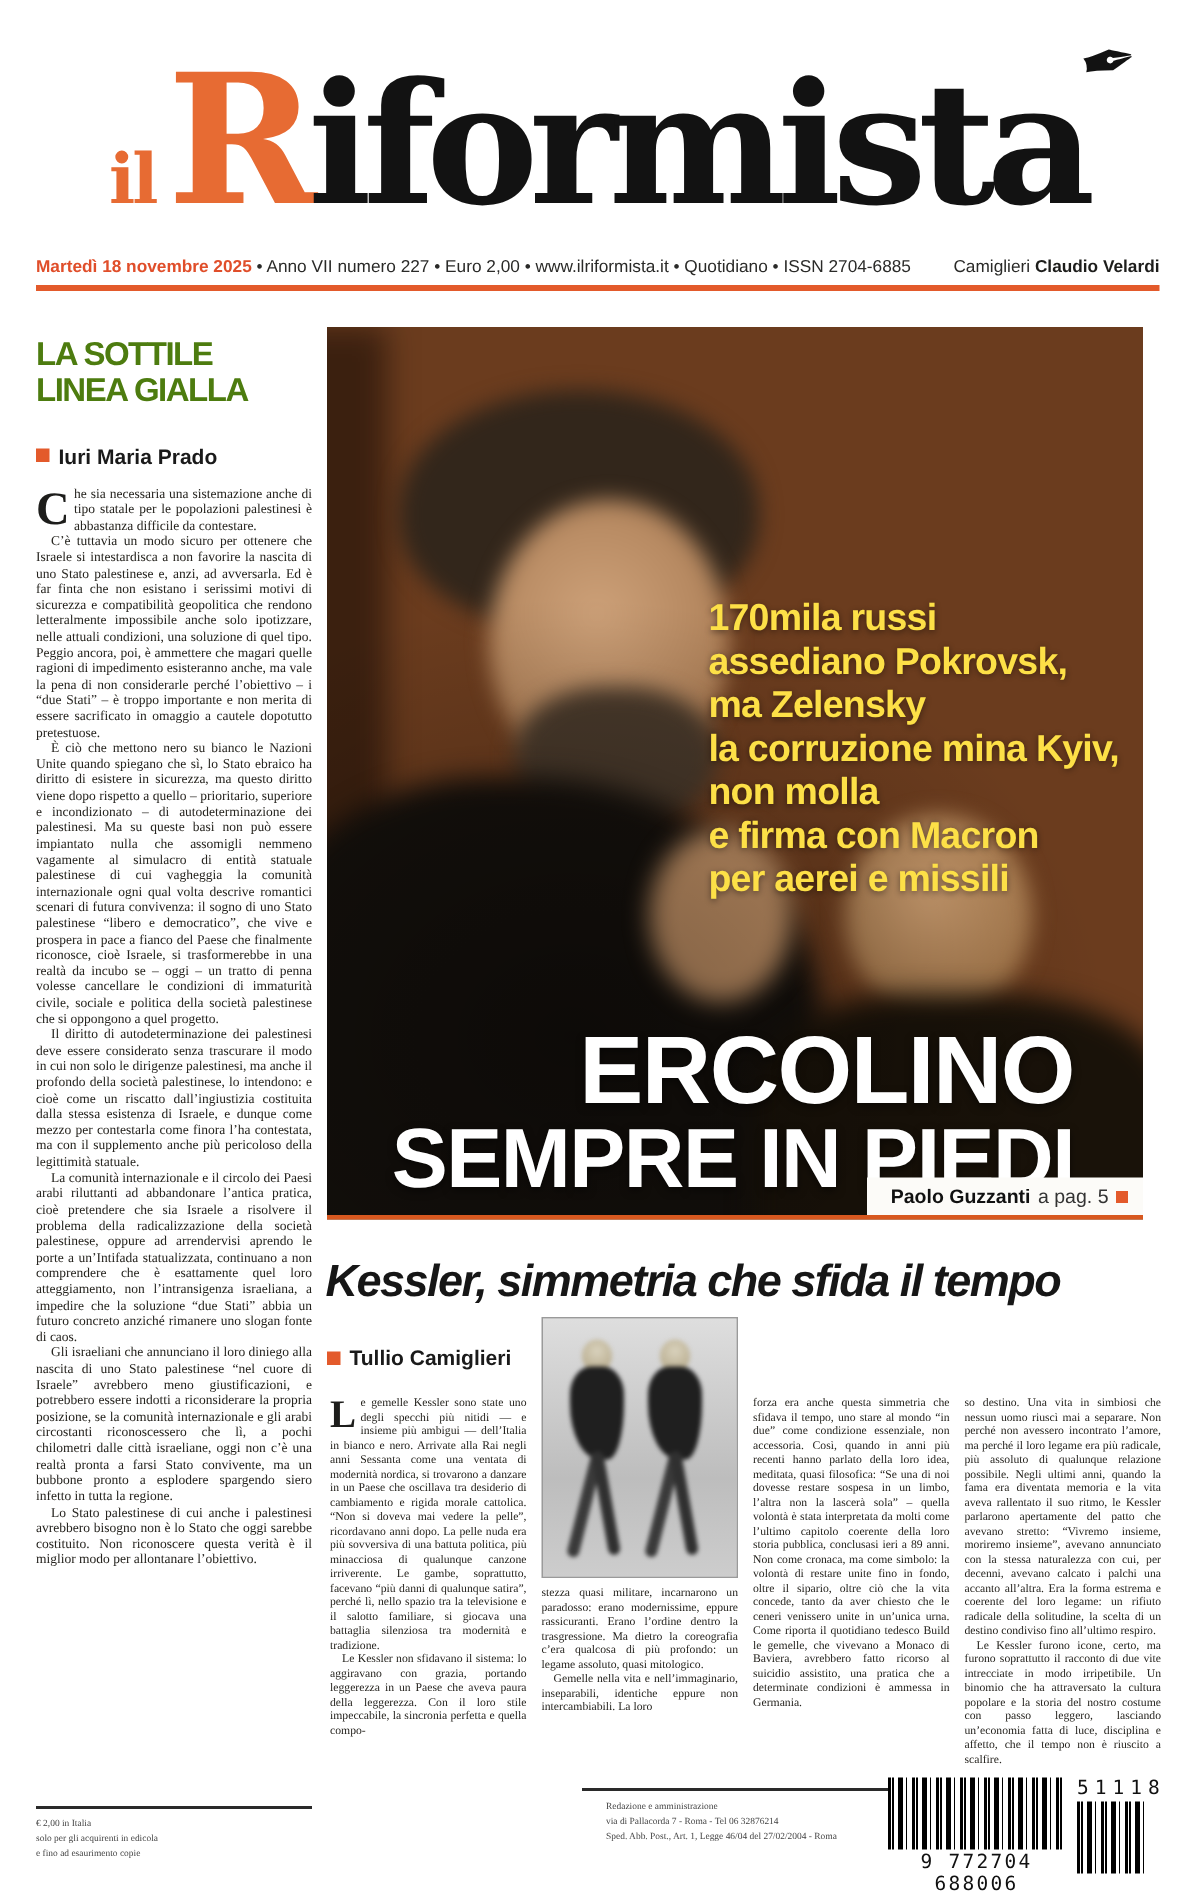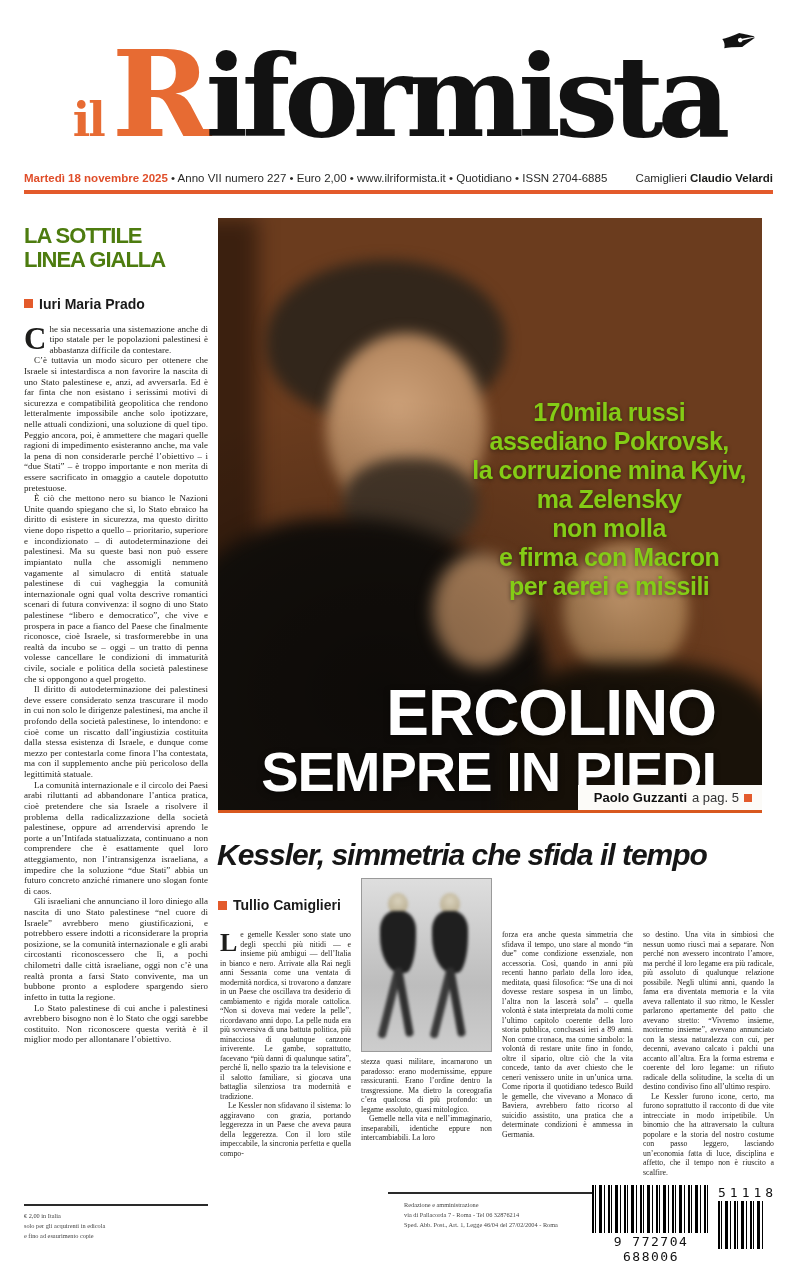--- a/index.html
+++ b/index.html
@@ -51,21 +51,21 @@
   .ph{position:absolute;filter:blur(7px);}
   .z-hair{left:48px;top:42px;width:240px;height:160px;background:#32261b;border-radius:50% 50% 46% 46%;}
   .z-face{left:108px;top:115px;width:160px;height:190px;background:radial-gradient(circle at 45% 40%,#cda179,#a87a52 75%);border-radius:50%;}
   .z-beard{left:125px;top:240px;width:135px;height:95px;background:#47382a;border-radius:45% 45% 50% 50%;}
   .z-body{left:-50px;top:300px;width:380px;height:320px;background:#14100c;border-radius:42% 52% 0 0;filter:blur(9px);}
   .z-hand{left:215px;top:335px;width:95px;height:115px;background:#bb8c62;border-radius:50%;filter:blur(8px);}
   .bald-head{left:345px;top:325px;width:125px;height:135px;background:radial-gradient(circle at 45% 40%,#cb9d70,#9e7246 80%);border-radius:50%;}
   .bald-body{left:285px;top:445px;width:280px;height:170px;background:#191209;border-radius:38% 42% 0 0;filter:blur(9px);}
   .edge-dark{left:-30px;top:0;width:70px;height:592px;background:rgba(20,10,4,0.55);filter:blur(10px);}
 
-  .overlay-sub{position:absolute;right:16px;top:180px;text-align:center;color:#84cc16;
+  .overlay-sub{position:absolute;right:16px;top:180px;text-align:left;color:#fde047;
     font-family:"Liberation Sans",sans-serif;font-weight:700;font-size:25px;line-height:1.16;
     letter-spacing:-0.5px;text-shadow:0 1px 4px rgba(0,0,0,0.45);}
   .overlay-head{position:absolute;right:46px;top:424px;text-align:right;color:#fff;
     font-family:"Liberation Sans",sans-serif;font-weight:700;letter-spacing:-1px;
     text-shadow:0 2px 6px rgba(0,0,0,0.5);line-height:0.98;margin-top:40px;}
   .overlay-head .l1{font-size:64px;}
   .overlay-head .l2{font-size:56px;}
   .kicker{position:absolute;right:0;bottom:0;background:#fcfbf8;padding:5px 10px 5px 16px;
     display:flex;align-items:center;gap:5px;font-family:"Liberation Sans",sans-serif;font-size:13px;color:#333;}
   .kicker b{color:#111;}
@@ -161,22 +161,22 @@
   <div class="ph z-beard"></div>
   <div class="ph z-body"></div>
   <div class="ph z-hand"></div>
   <div class="ph bald-head"></div>
   <div class="ph bald-body"></div>
   <div class="vign"></div>
 
   <div class="overlay-sub">
     <div>170mila russi</div>
     <div>assediano Pokrovsk,</div>
+    <div>ma Zelensky</div>
     <div>la corruzione mina Kyiv,</div>
-    <div>ma Zelensky</div>
     <div>non molla</div>
     <div>e firma con Macron</div>
     <div>per aerei e missili</div>
   </div>
 
   <div class="overlay-head">
     <div class="l1">ERCOLINO</div>
     <div class="l2">SEMPRE IN PIEDI</div>
   </div>
 

